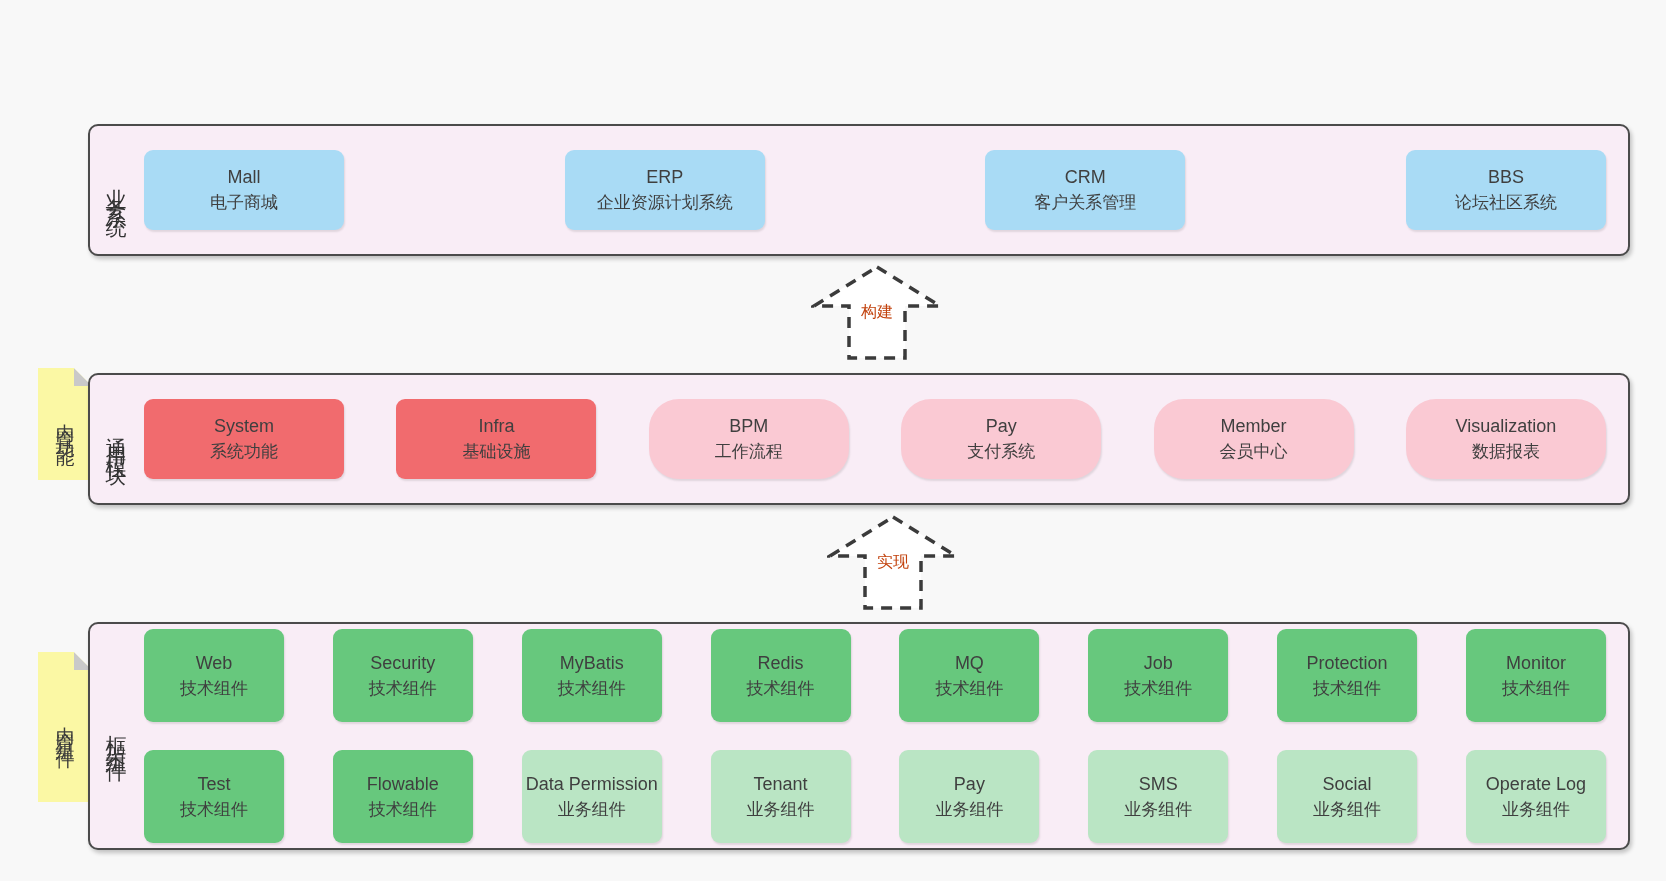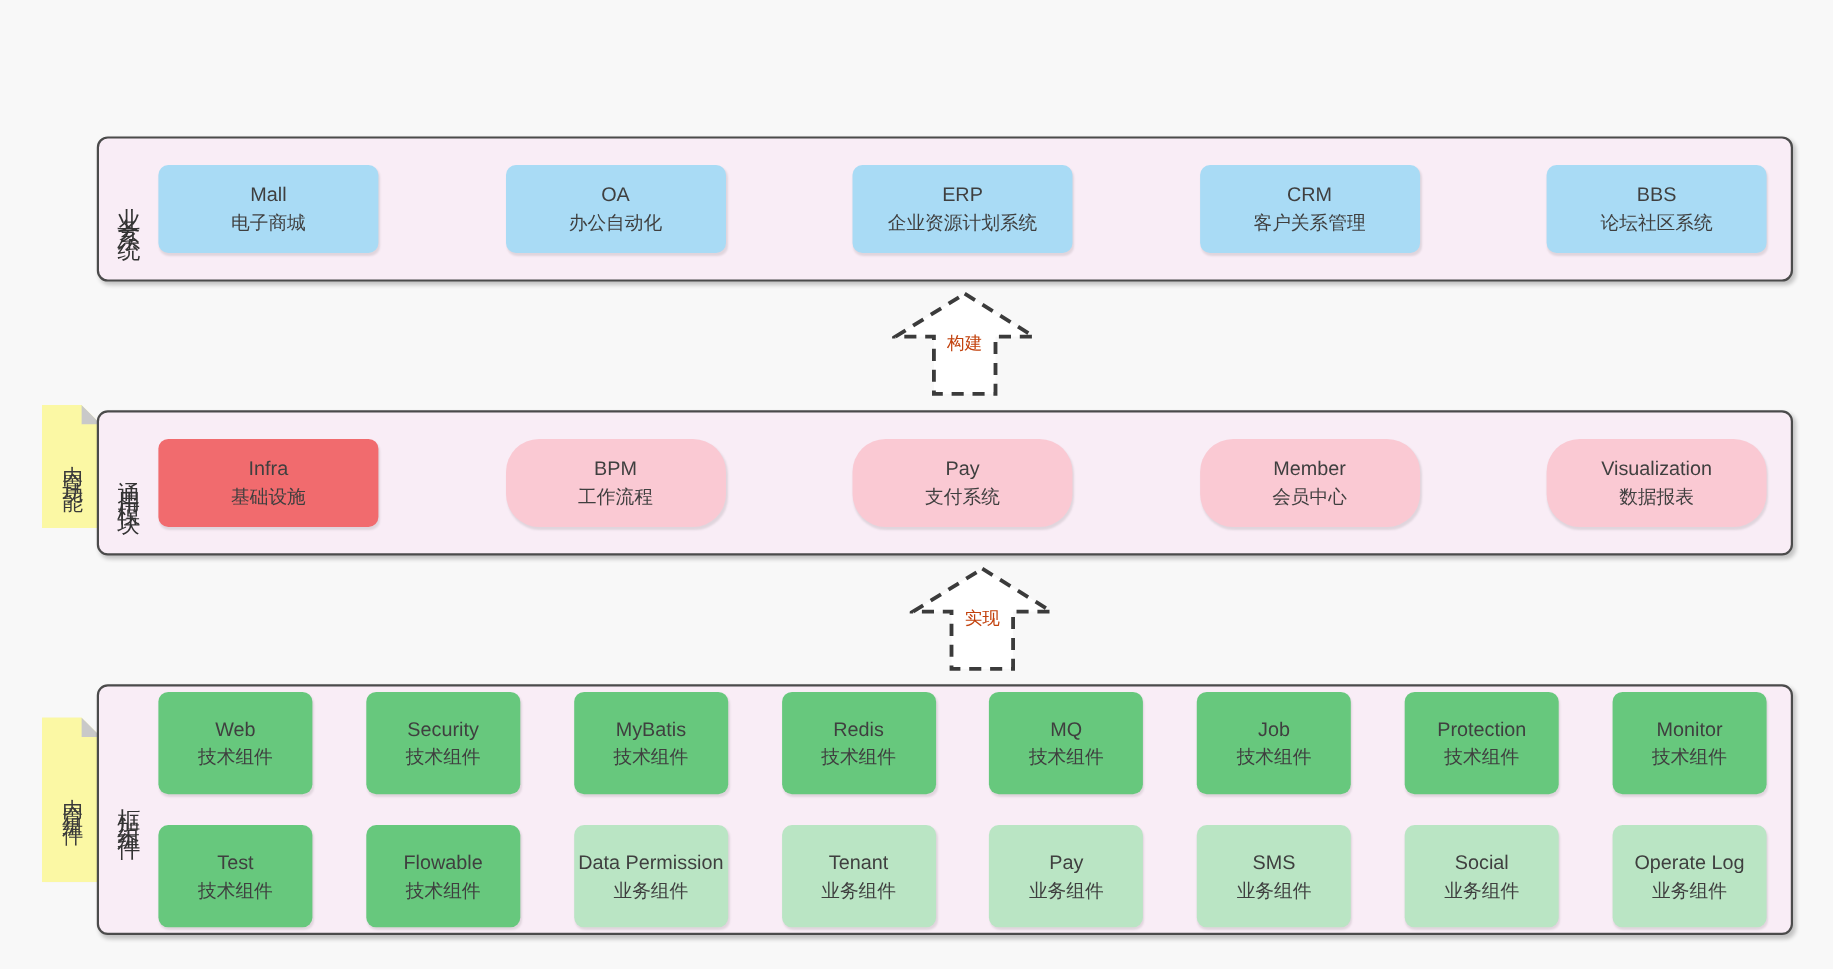--- a/index.html
+++ b/index.html
@@ -72,24 +72,20 @@
 <body>
 
 <div class="panel" id="sec-business">
   <div class="panel-label">业务系统</div>
   <div class="panel-body">
     <div class="node blue">
       <span class="t">Mall</span>
       <span class="s">电子商城</span>
     </div>
     <div class="node blue">
-      <span class="t">OA</span>
-      <span class="s">办公自动化</span>
-    </div>
-    <div class="node blue">
       <span class="t">ERP</span>
       <span class="s">企业资源计划系统</span>
     </div>
     <div class="node blue">
       <span class="t">CRM</span>
       <span class="s">客户关系管理</span>
     </div>
     <div class="node blue">
       <span class="t">BBS</span>
       <span class="s">论坛社区系统</span>
@@ -107,20 +103,24 @@
 <div class="sticky" id="sticky-modules">
   <svg class="fold" width="18" height="18" viewBox="0 0 18 18">
       <polygon points="0,0 18,18 0,18"></polygon>
     </svg>
   <span>内置功能</span>
 </div>
 <div class="panel" id="sec-modules">
   <div class="panel-label">通用模块</div>
   <div class="panel-body">
     <div class="node red">
+      <span class="t">System</span>
+      <span class="s">系统功能</span>
+    </div>
+    <div class="node red">
       <span class="t">Infra</span>
       <span class="s">基础设施</span>
     </div>
     <div class="node pink">
       <span class="t">BPM</span>
       <span class="s">工作流程</span>
     </div>
     <div class="node pink">
       <span class="t">Pay</span>
       <span class="s">支付系统</span>

